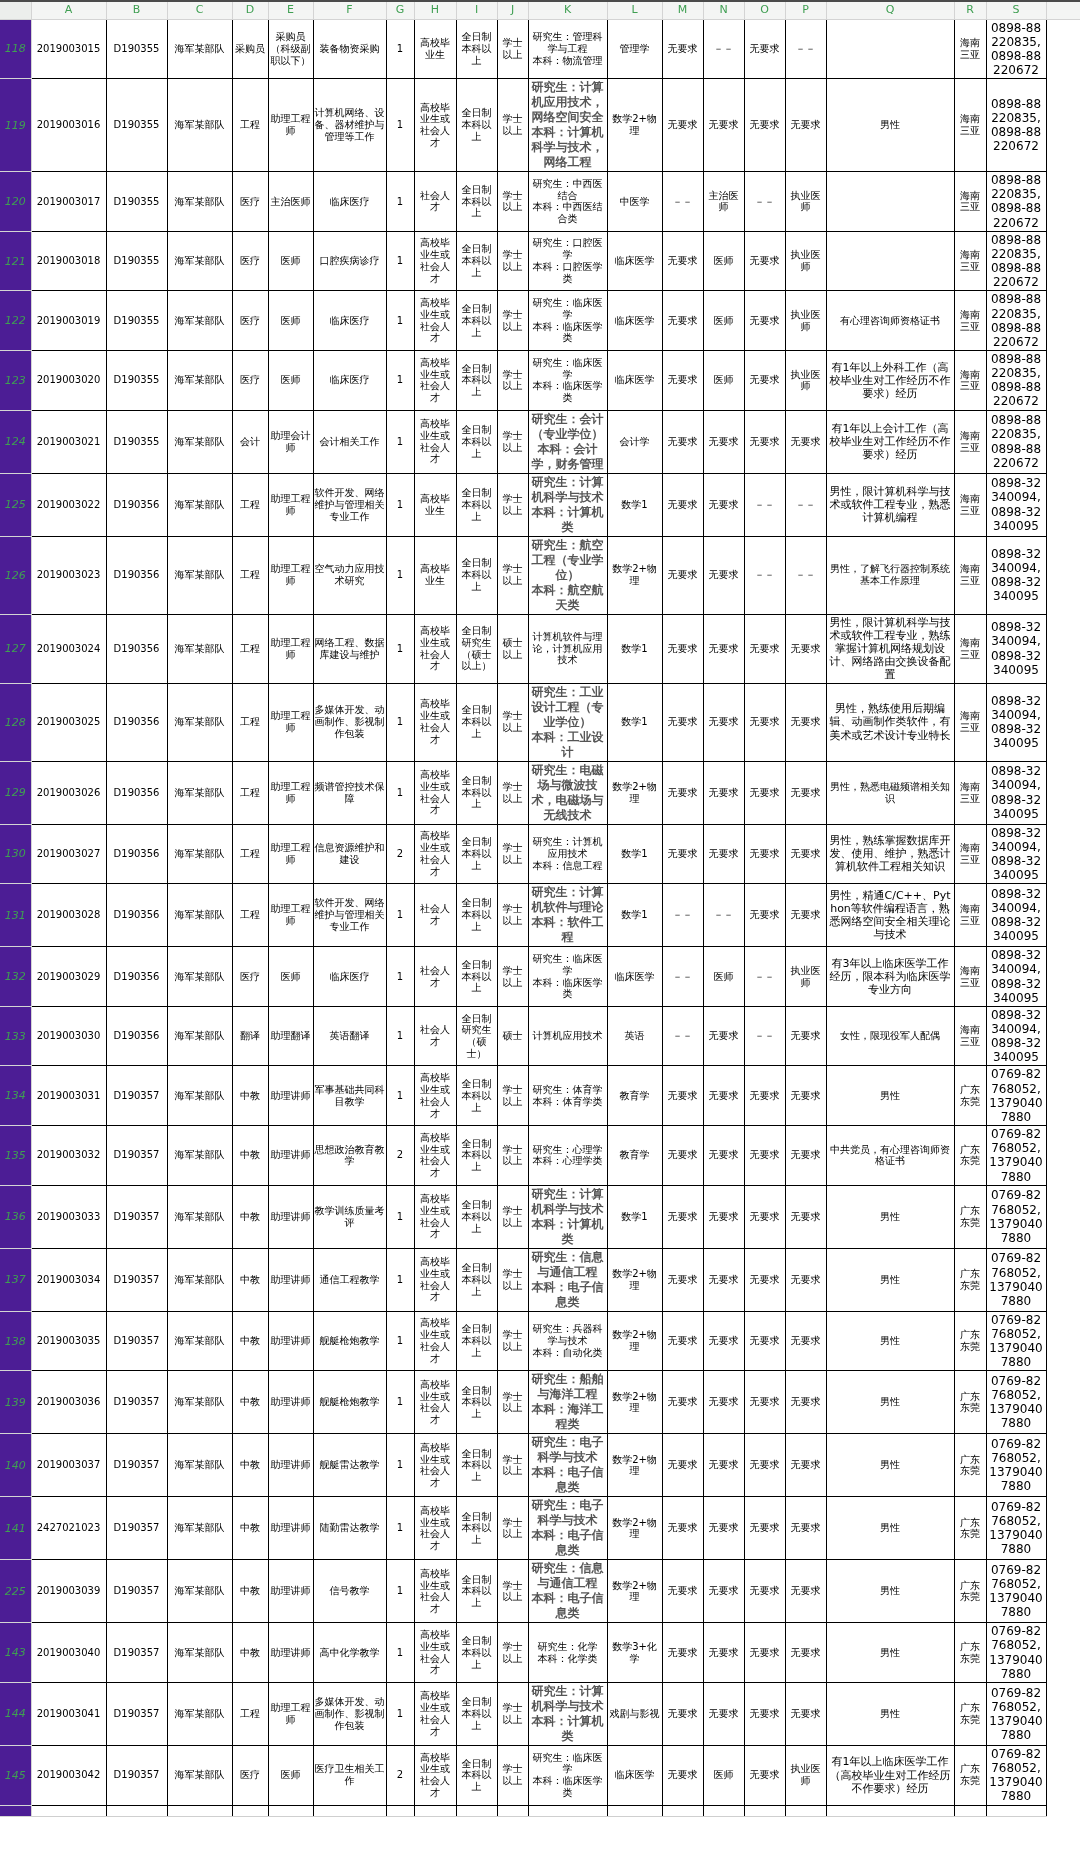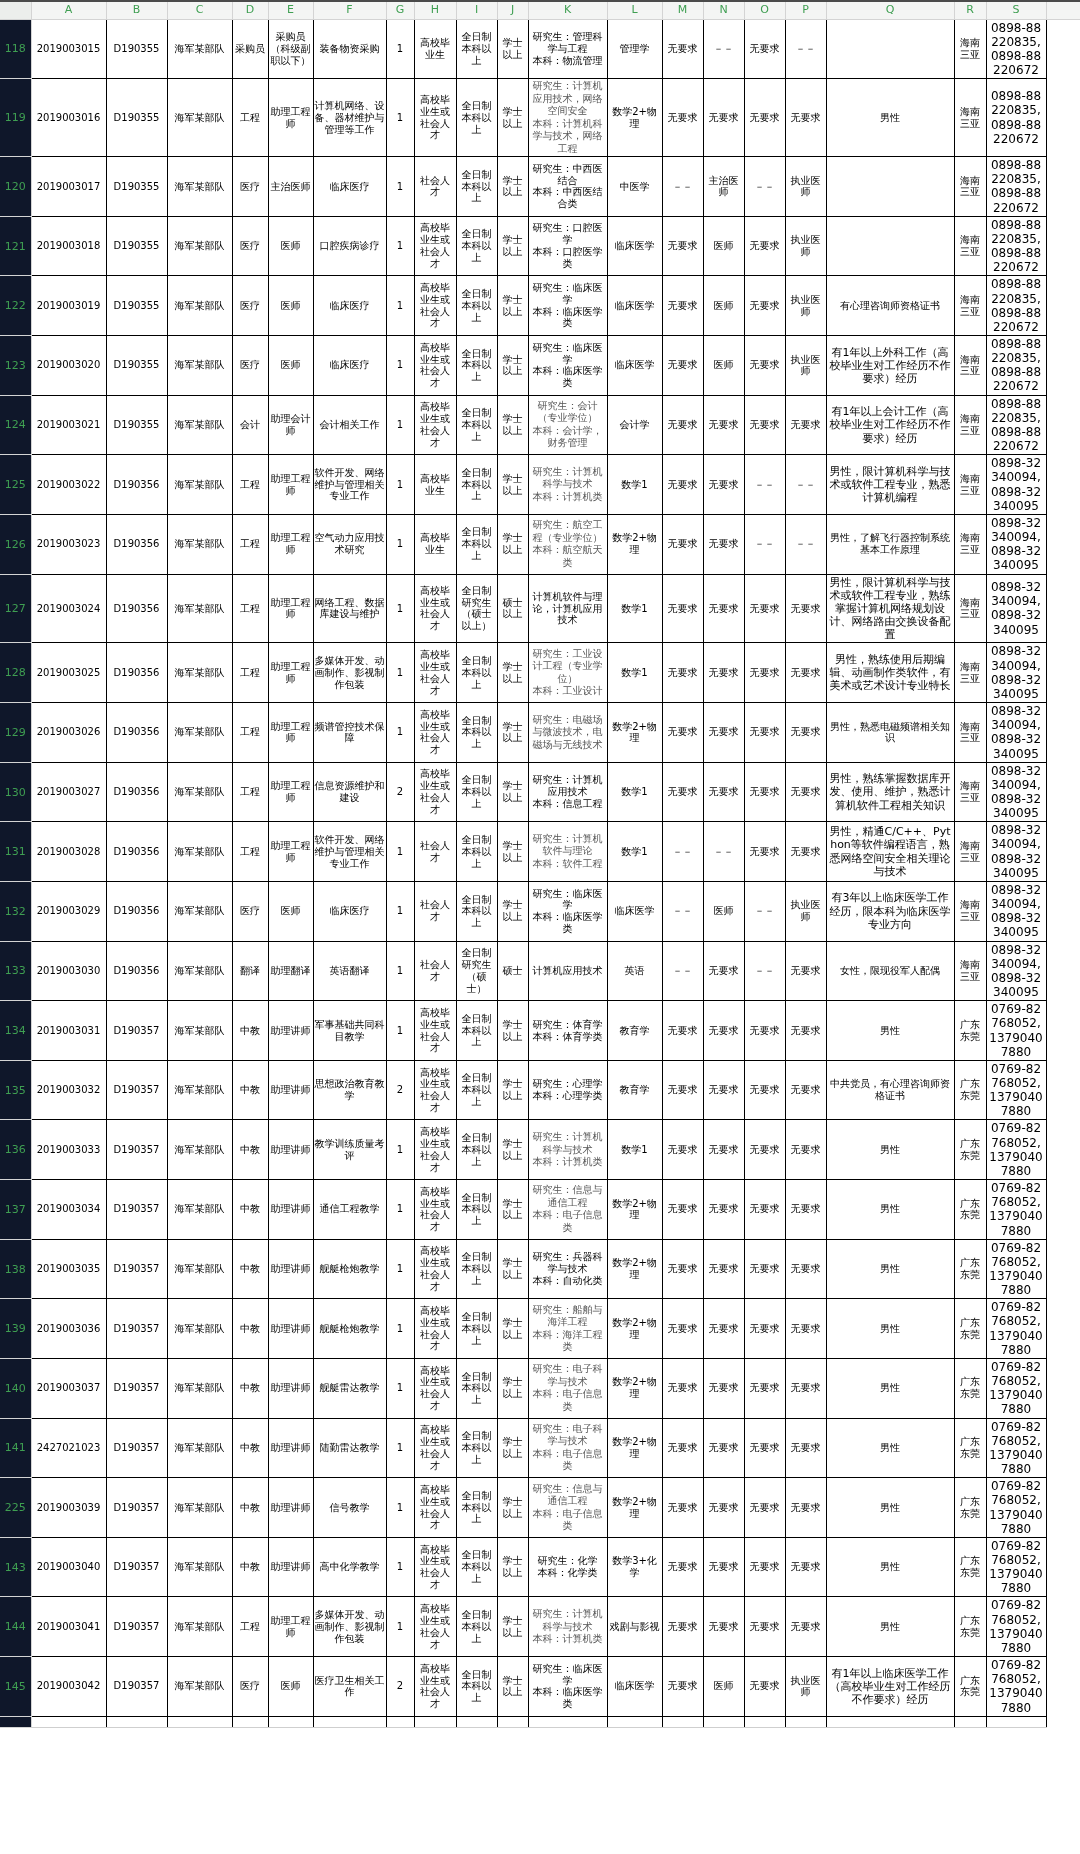--- a/index.html
+++ b/index.html
@@ -36,42 +36,43 @@
     padding:0;
     background:#f4f5f4;
     line-height:16px;
   }
   tr.colhdr th.corner{
     background:#eceeec;
     border-left:none;
   }
   
   td.rowhdr{
-    background:#0f172a;
+    background:#4c1d95;
     color:#3f9f52;
     text-align:center;
     font-size:11px;
     border:1px solid #d4d4d4;
     border-left:none;
     padding:0;
     vertical-align:middle;
+    font-style:italic;
   }
   
   td.c{
     border:1px solid #000;
     padding:1px 1px;
     vertical-align:middle;
     text-align:center;
     overflow:hidden;
     line-height:1.18;
     word-break:break-all;
   }
   td.nowrapclip{white-space:nowrap;overflow:hidden;}
   
-  td.sm{font-size:10px;color:#555;line-height:1.25;}
+  td.sm{font-size:12px;color:#555;line-height:1.25;font-weight:bold;}
   td.sm2{font-size:11px;line-height:1.2;}
   .phone{font-size:12px;line-height:1.2;word-break:break-all;}
   
   col.w-gutter{width:31px;}
   col.w-a{width:75px;}
   col.w-b{width:61px;}
   col.w-c{width:65px;}
   col.w-d{width:36px;}
   col.w-e{width:45px;}
   col.w-f{width:73px;}

